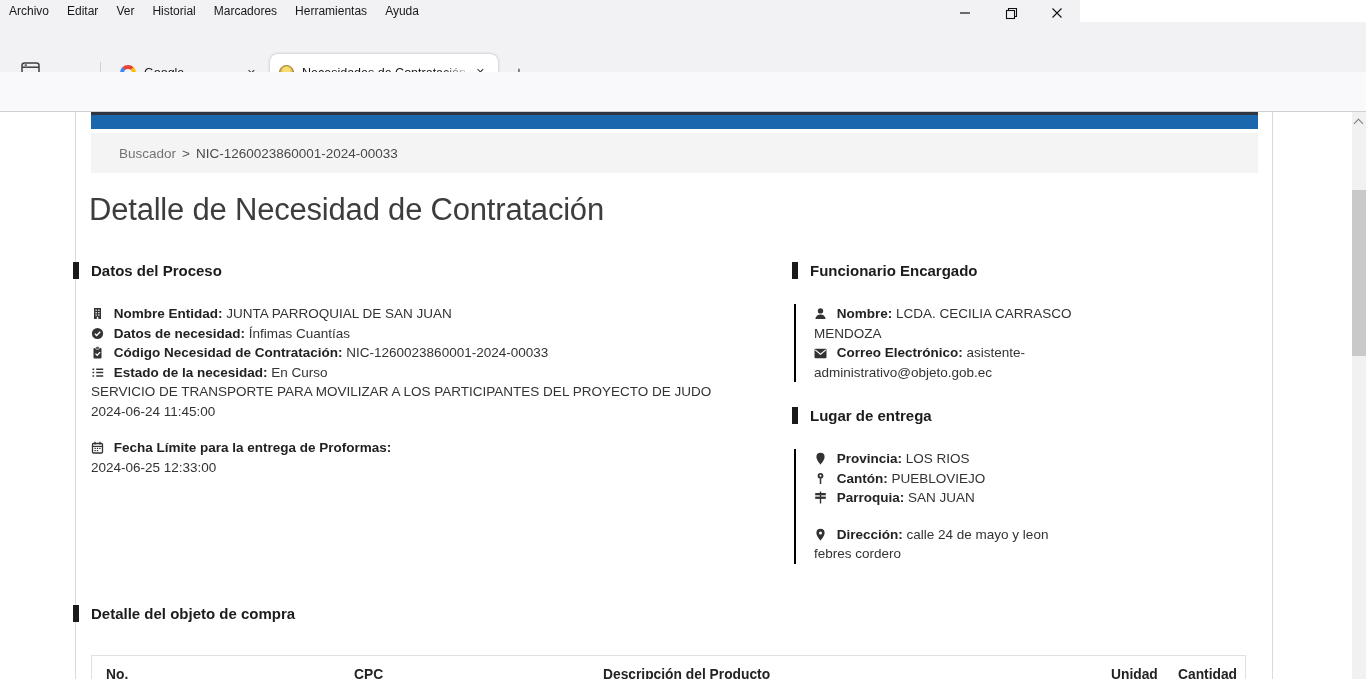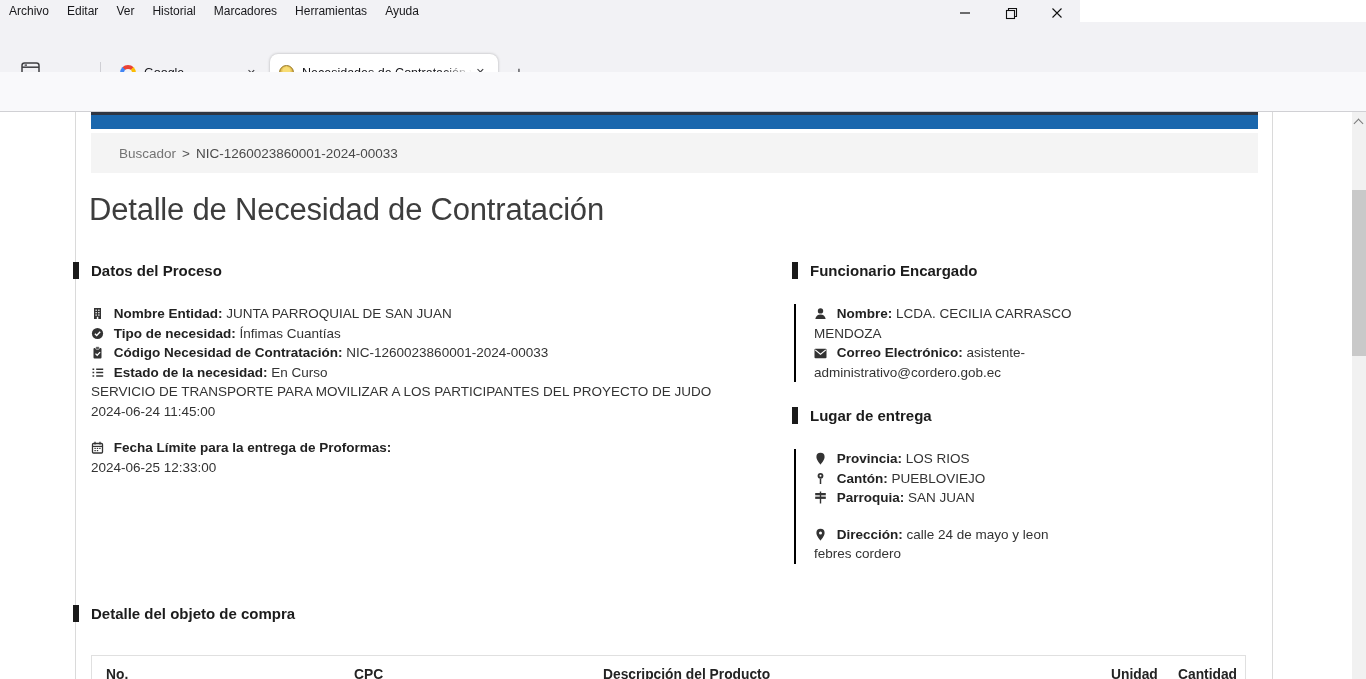--- a/index.html
+++ b/index.html
@@ -262,21 +262,21 @@
             </g>
           </svg>
         <span class="flb">Nombre Entidad:</span>
         <span class="fvl">JUNTA PARROQUIAL DE SAN JUAN</span>
       </div>
       <div class="frow">
         <svg class="fic" width="13" height="13" viewBox="0 0 13 13">
             <circle cx="6.5" cy="6.5" r="5.6" fill="#333"></circle>
             <path d="M3.9 6.7l1.8 1.8 3.5-3.8" stroke="#fff" stroke-width="1.4" fill="none"></path>
           </svg>
-        <span class="flb">Tipo de necesidad:</span>
+        <span class="flb">Datos de necesidad:</span>
         <span class="fvl">Ínfimas Cuantías</span>
       </div>
       <div class="frow">
         <svg class="fic" width="13" height="13" viewBox="0 0 13 13">
             <rect x="2.5" y="2" width="8" height="10.5" rx="1" fill="#333"></rect>
             <rect x="4.7" y="0.8" width="3.6" height="2.4" rx="0.6" fill="#333" stroke="#fff" stroke-width="0.7"></rect>
             <path d="M4.5 7.6l1.7 1.7 2.9-3.2" stroke="#fff" stroke-width="1.3" fill="none"></path>
           </svg>
         <span class="flb">Código Necesidad de Contratación:</span>
         <span class="fvl">NIC-1260023860001-2024-00033</span>
@@ -324,21 +324,21 @@
           </svg>
         <span class="flb">Nombre:</span>
         <span class="fvl">LCDA. CECILIA CARRASCO MENDOZA</span>
       </div>
       <div class="frow">
         <svg class="fic" width="13" height="11" viewBox="0 0 13 11">
             <rect x="0.5" y="0.8" width="12" height="9.4" rx="1" fill="#333"></rect>
             <path d="M1.2 1.8 6.5 6.2 11.8 1.8" stroke="#fff" stroke-width="1.1" fill="none"></path>
           </svg>
         <span class="flb">Correo Electrónico:</span>
-        <span class="fvl">asistente-administrativo@cordero.gob.ec</span>
+        <span class="fvl">asistente-administrativo@objeto.gob.ec</span>
       </div>
     </div>
   </div>
 
   <div class="section" id="sec-lugar">
     <div class="sec-head">
       <span class="sec-bar"></span>
       <span>Lugar de entrega</span>
     </div>
     <div class="sec-body bl" style="margin-left:2px;">

